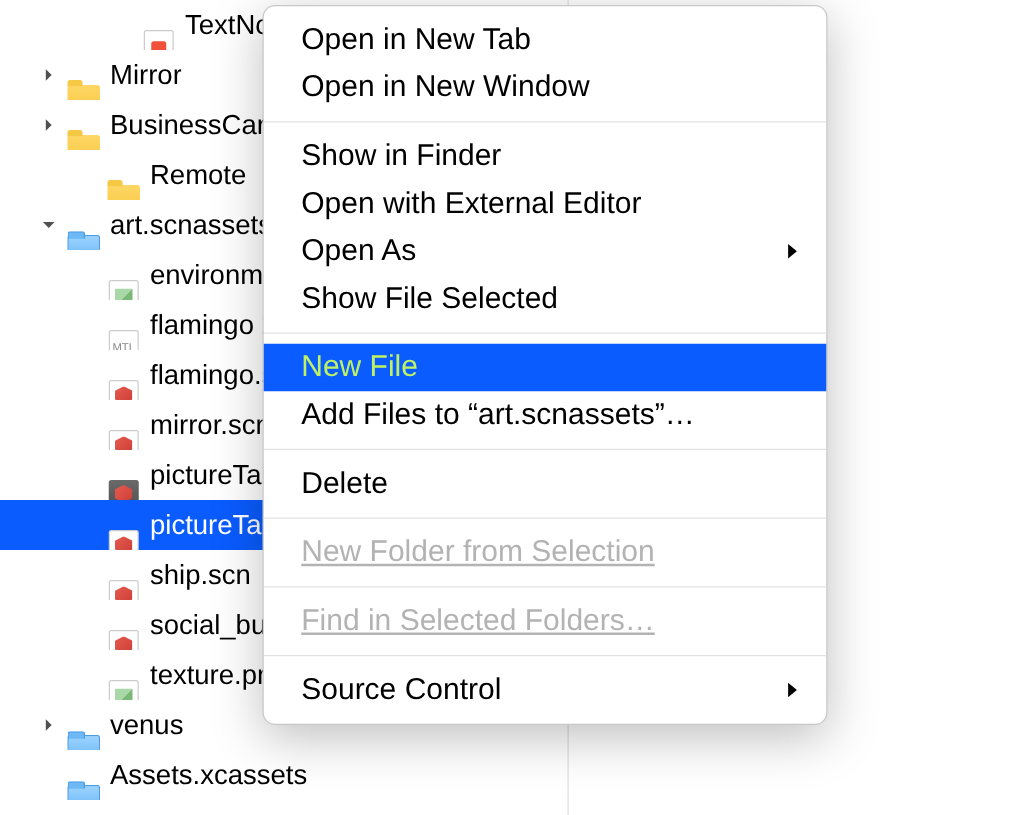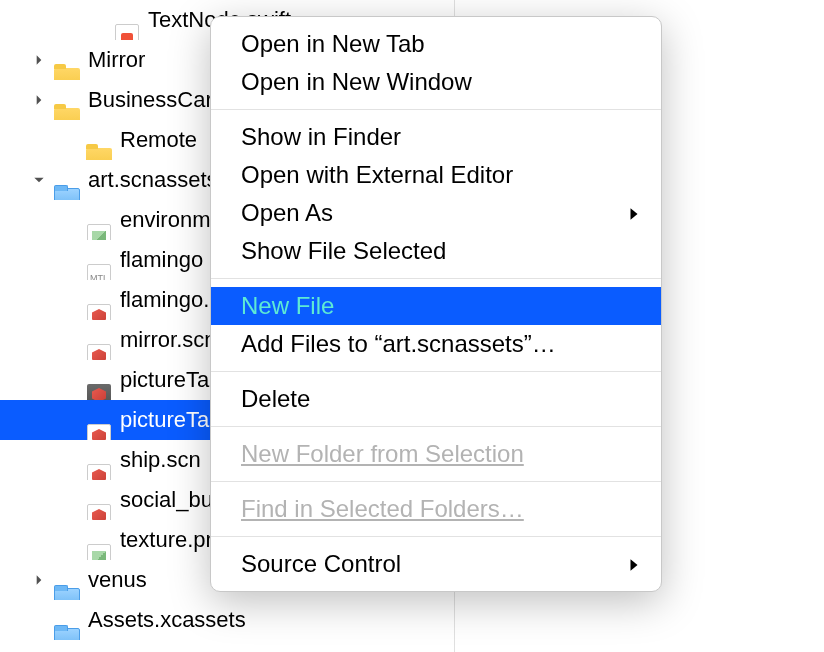--- a/index.html
+++ b/index.html
@@ -165,40 +165,40 @@
     }
     .label {
       overflow: hidden;
       text-overflow: clip;
     }
 
     
     .context-menu {
       position: absolute;
       left: 210px;
-      top: 16px;
+      top: 4px;
       width: 452px;
       background: #fff;
       border: 1px solid #c8c8c8;
       border-radius: 10px;
       box-shadow: 0 10px 40px rgba(0,0,0,0.25);
       padding: 8px 0;
       font-size: 24px;
     }
     .menu-item {
       height: 38px;
       display: flex;
       align-items: center;
       padding: 0 30px;
       color: #000;
       position: relative;
     }
     .menu-item.highlighted {
       background: #0a5cff;
-      color: #5eead4;
+      color: #bef264;
     }
     .menu-item.disabled {
       color: #b3b3b3;
       text-decoration: underline;
     }
     .menu-sep {
       height: 1px;
       background: #e2e2e2;
       margin: 8px 0;
     }

